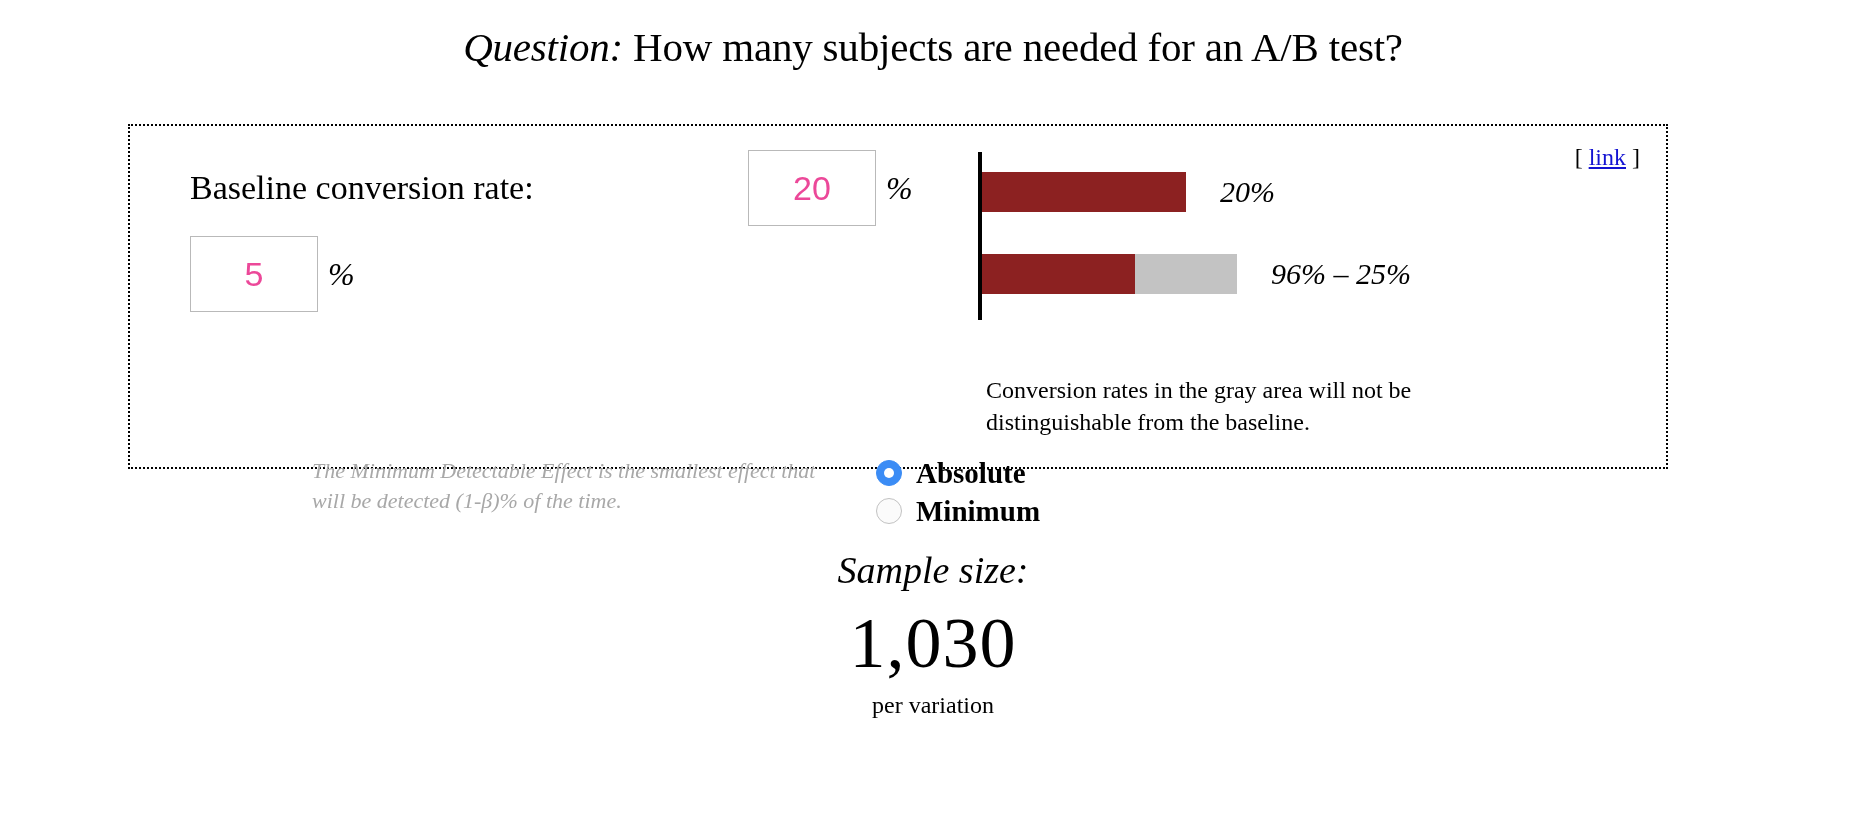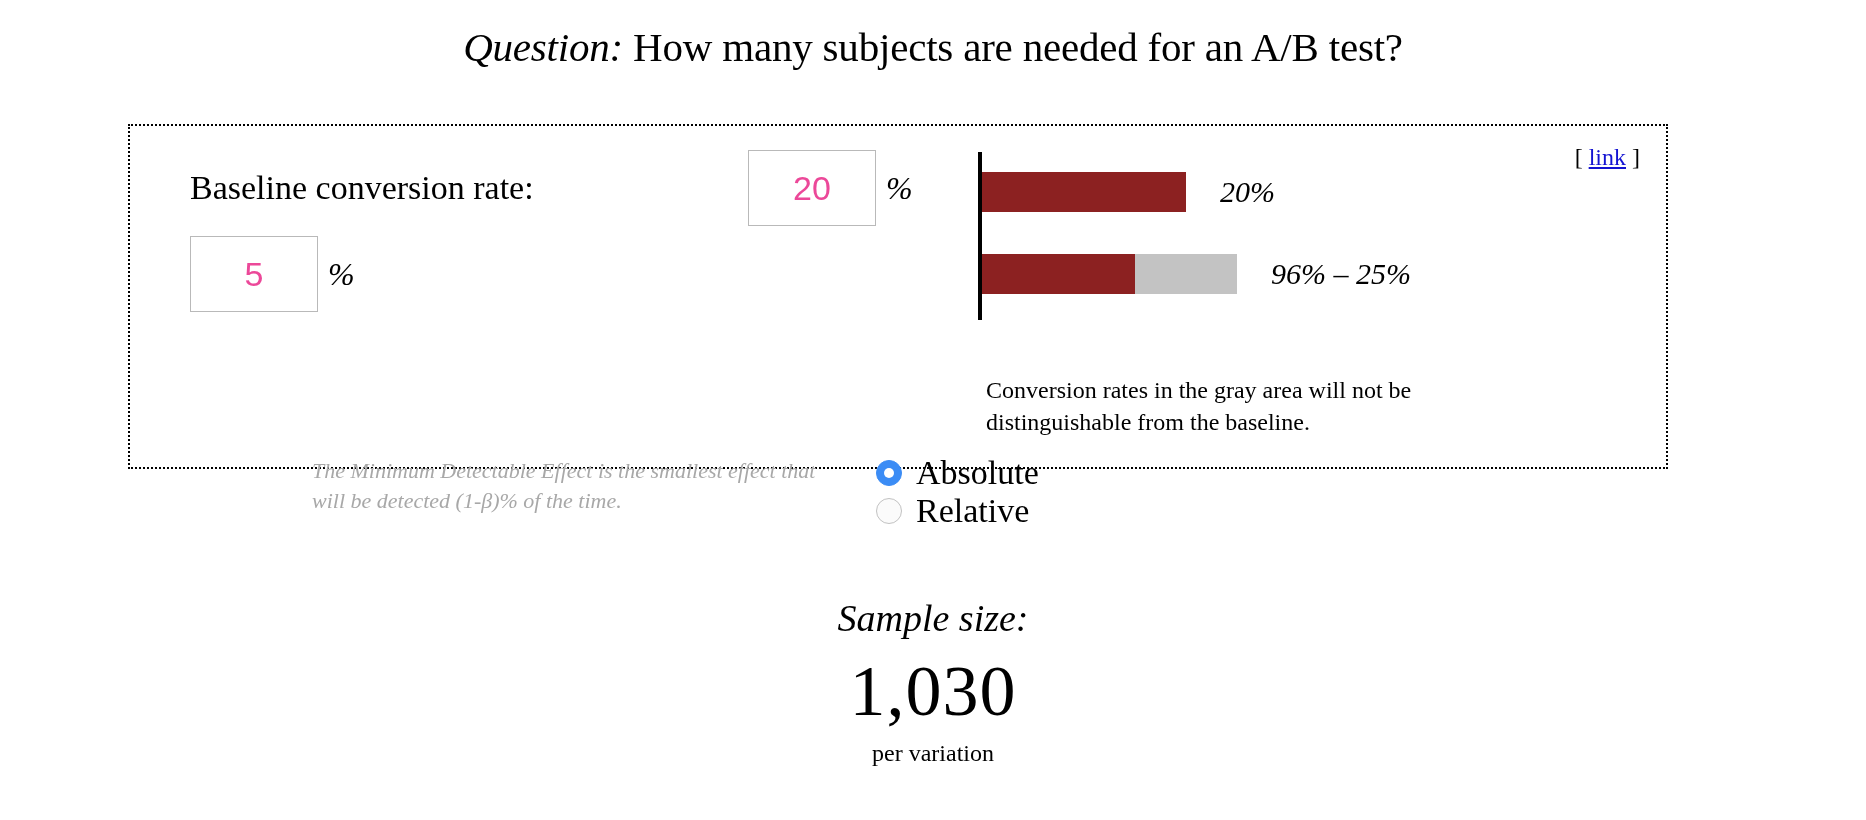--- a/index.html
+++ b/index.html
@@ -143,22 +143,23 @@
     height: 10px;
     margin: -5px 0 0 -5px;
     border-radius: 50%;
     background: #ffffff;
   }
   .radio-dot.off {
     background: #fbfbfb;
     border: 1px solid #c2c2c2;
   }
   .radio-label {
-    font-size: 34px;
+    font-size: 29px;
     line-height: 1;
+    font-weight: bold;
   }
 
   
   .chart-area {
     position: absolute;
     left: 844px;
     top: 0;
     width: 660px;
     height: 345px;
   }
@@ -201,21 +202,20 @@
     color: #000;
   }
 
   
   .result {
     position: absolute;
     left: 0;
     top: 550px;
     width: 1866px;
     text-align: center;
-    margin-top: 48px;
   }
   .result-label {
     font-size: 38px;
     font-style: italic;
     line-height: 1.1;
   }
   .result-number {
     font-size: 72px;
     line-height: 1.2;
     margin-top: 8px;
@@ -256,21 +256,21 @@
 
     <div class="mde-note">The Minimum Detectable Effect is the smallest effect that will be detected (1-β)% of the time.</div>
 
     <div class="radio-group">
       <label class="radio-row">
         <span class="radio-dot on"></span>
         <span class="radio-label">Absolute</span>
       </label>
       <label class="radio-row">
         <span class="radio-dot off"></span>
-        <span class="radio-label">Relative</span>
+        <span class="radio-label">Minimum</span>
       </label>
     </div>
   </div>
 
   <div class="chart-area">
     <div class="axis-line"></div>
 
     <div class="bar-row bar-row-1">
       <div class="bar-track">
         <div class="bar-seg-primary" style="width:204px"></div>

